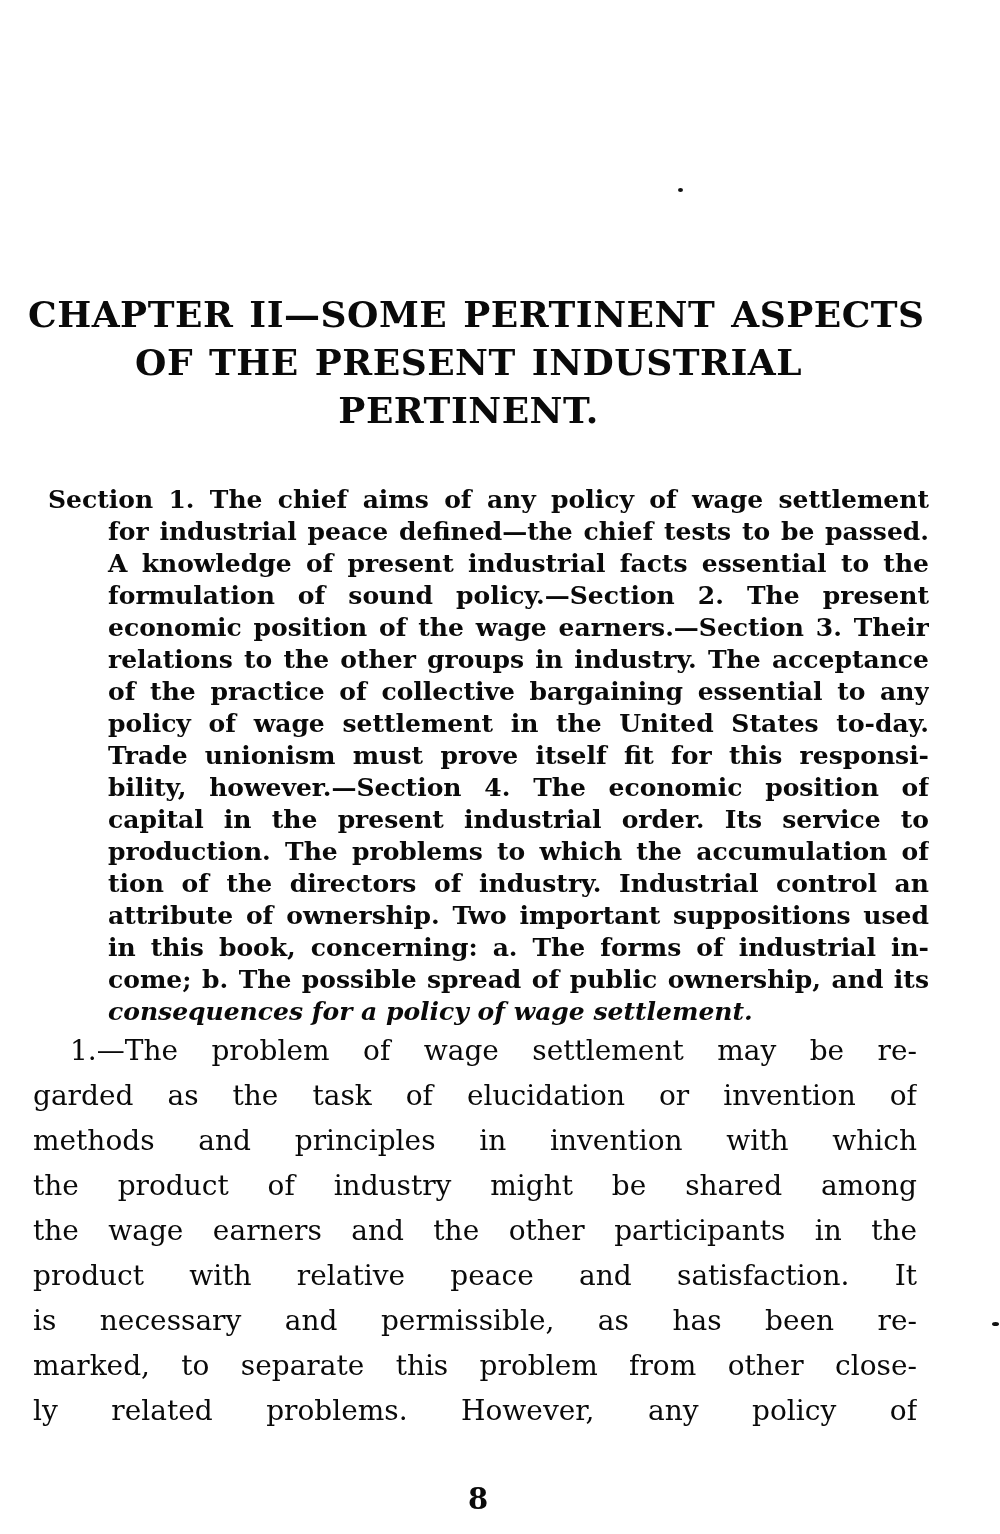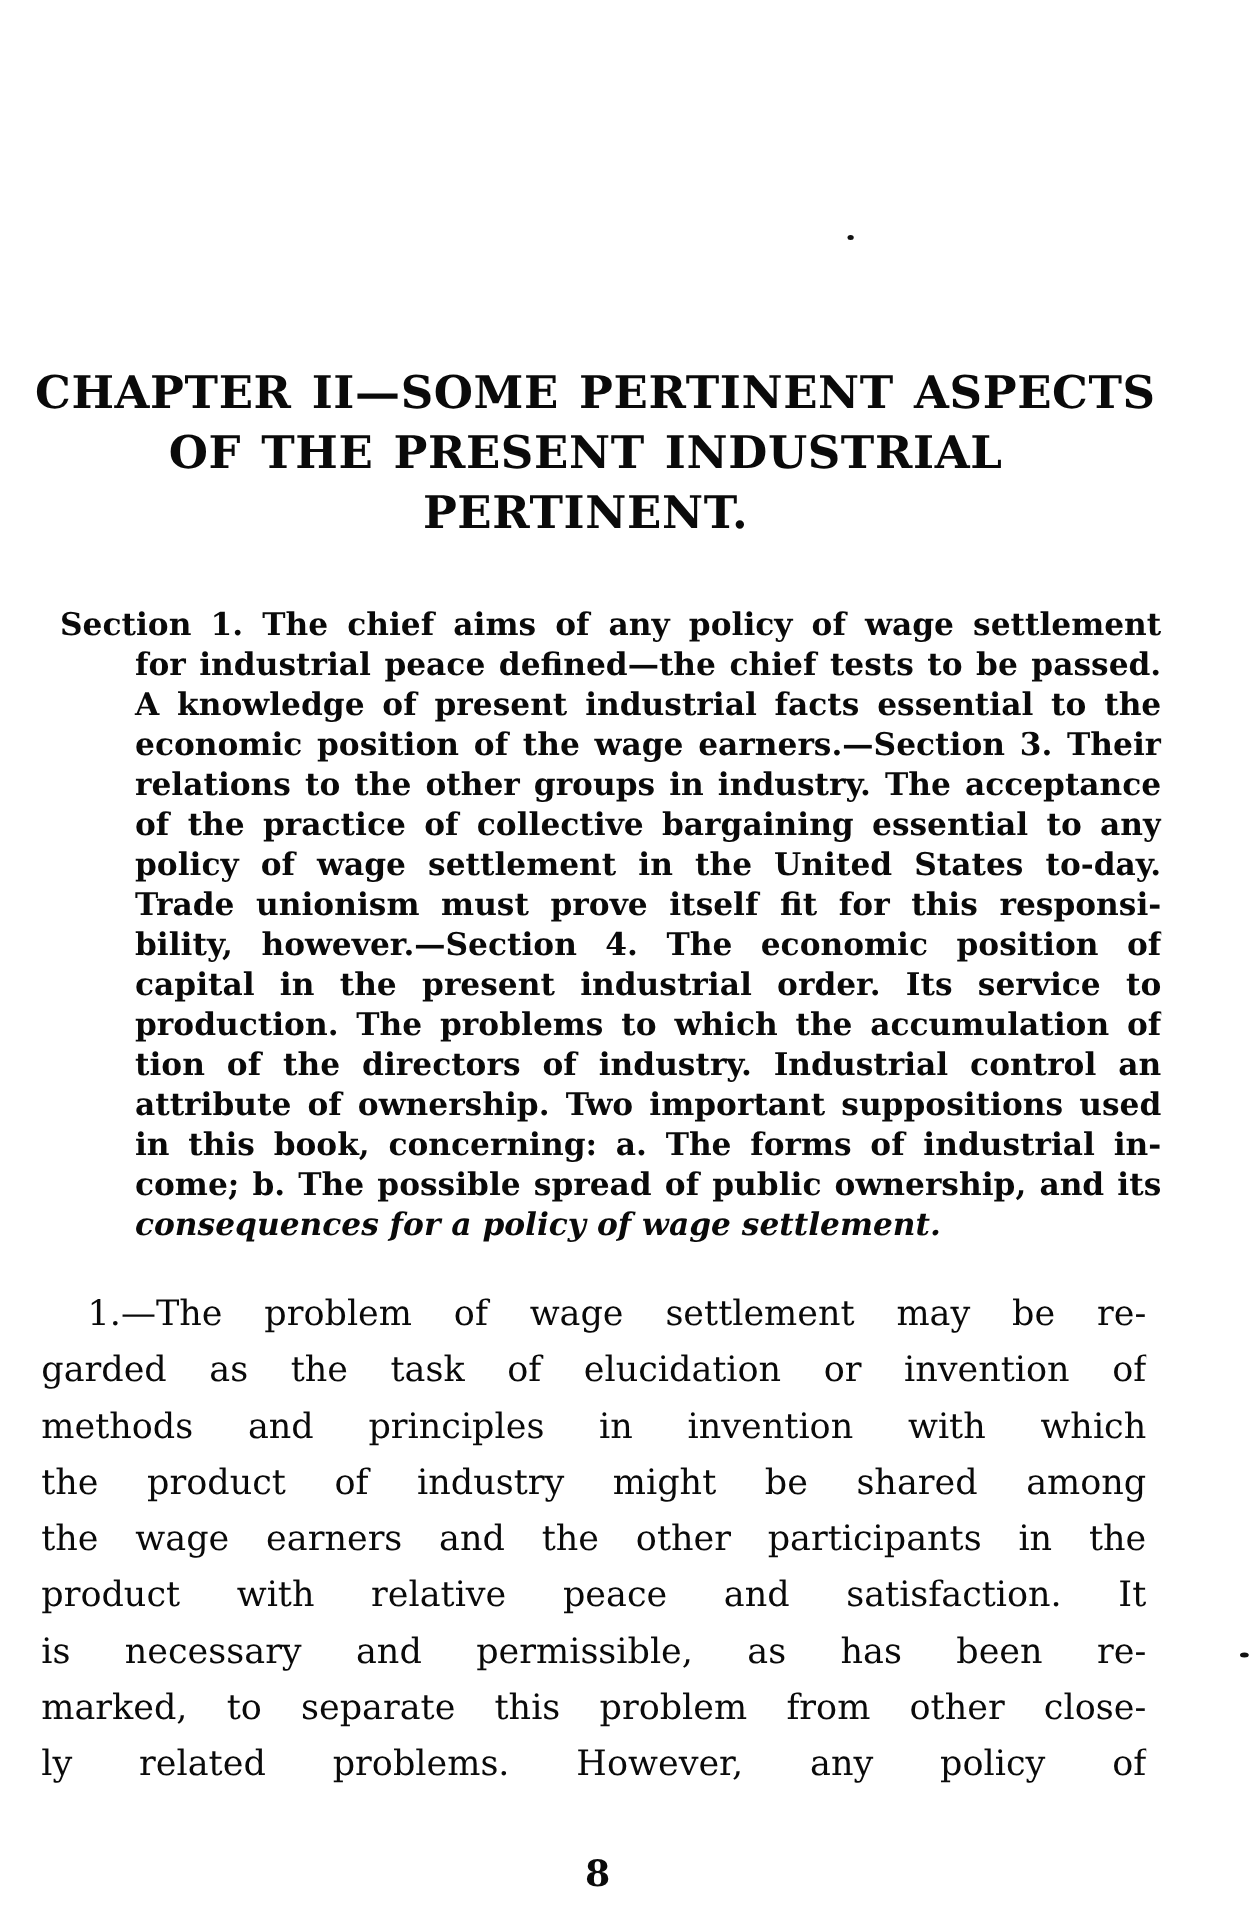--- a/index.html
+++ b/index.html
@@ -88,20 +88,21 @@
   <h1 class="chapter-title">
     <div class="tline">CHAPTER II—SOME PERTINENT ASPECTS</div>
     <div class="tline">OF THE PRESENT INDUSTRIAL</div>
     <div class="tline">PERTINENT.</div>
   </h1>
 
   <div class="summary">
     <div class="sline first">Section 1.  The chief aims of any policy of wage settlement</div>
     <div class="sline">for industrial peace defined—the chief tests to be passed.</div>
     <div class="sline">A knowledge of present industrial facts essential to the</div>
+    <div class="sline">formulation of sound policy.—Section 2.  The present</div>
     <div class="sline">economic position of the wage earners.—Section 3.  Their</div>
     <div class="sline">relations to the other groups in industry.  The acceptance</div>
     <div class="sline">of the practice of collective bargaining essential to any</div>
     <div class="sline">policy of wage settlement in the United States to-day.</div>
     <div class="sline">Trade unionism must prove itself fit for this responsi-</div>
     <div class="sline">bility, however.—Section 4.  The economic position of</div>
     <div class="sline">capital in the present industrial order.  Its service to</div>
     <div class="sline">production.  The problems to which the accumulation of</div>
     <div class="sline">tion of the directors of industry.  Industrial control an</div>
     <div class="sline">attribute of ownership.  Two important suppositions used</div>

